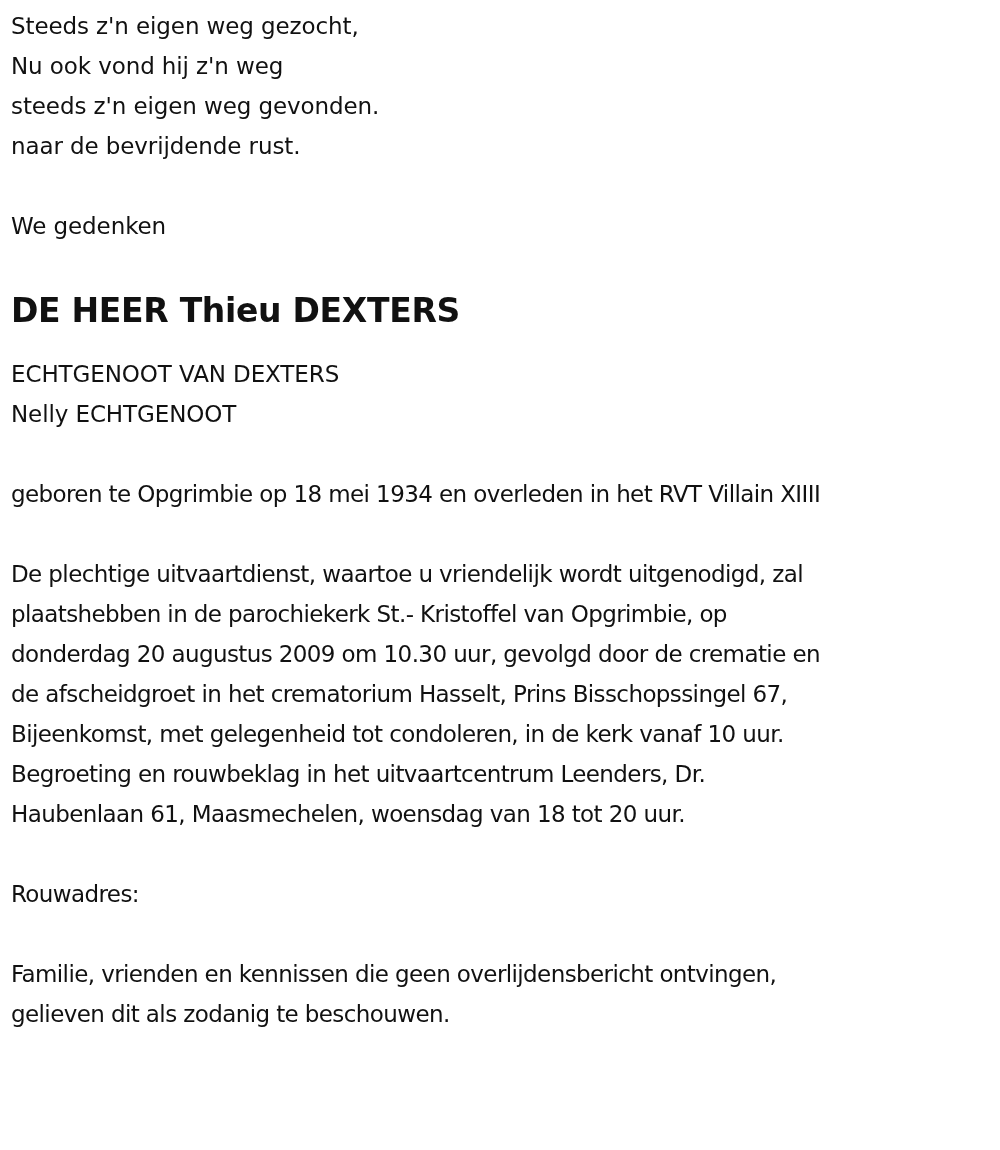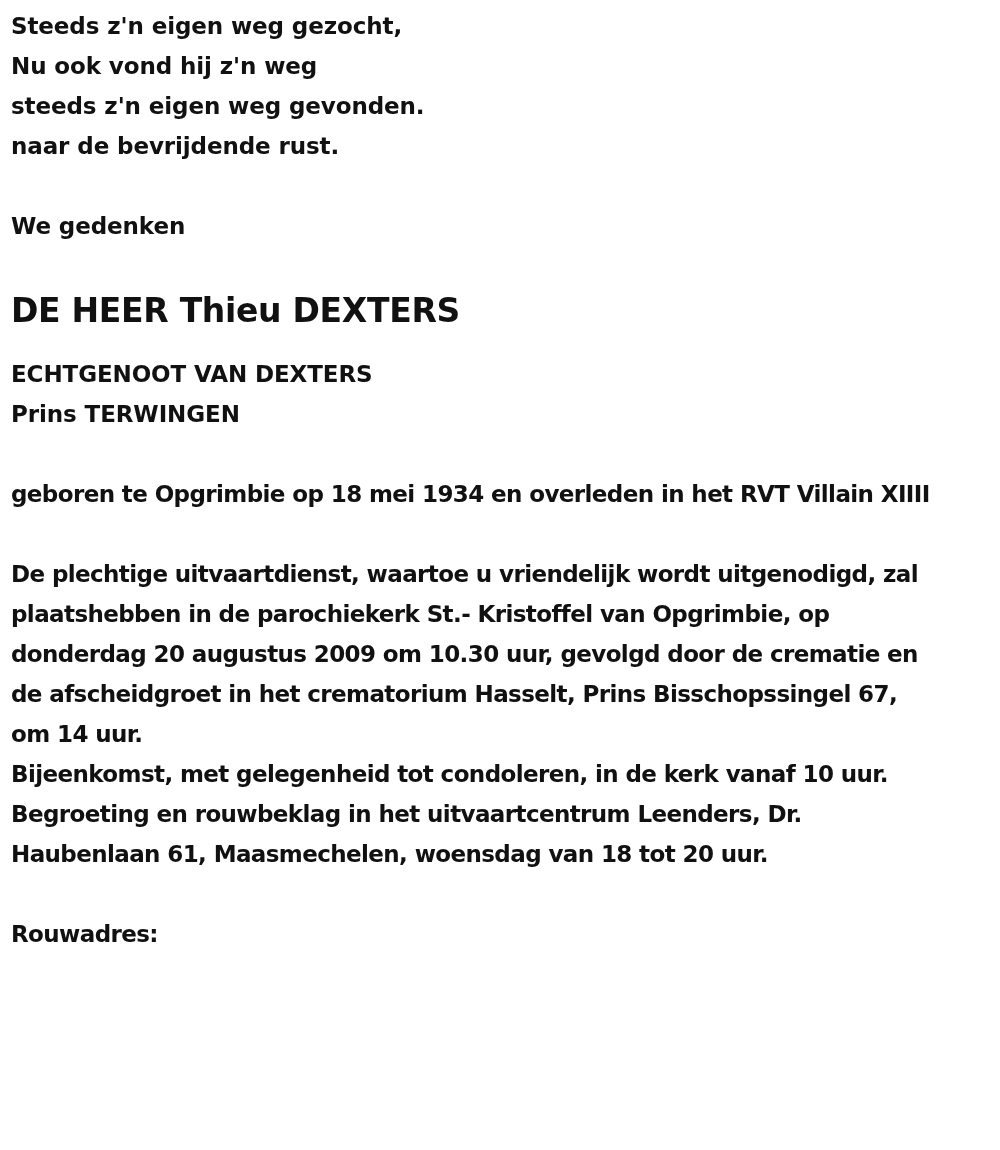--- a/index.html
+++ b/index.html
@@ -17,21 +17,20 @@
     .page {
       position: relative;
       padding: 6px 0 0 11px;
     }
     .line {
       font-size: 23px;
       line-height: 40px;
       height: 40px;
       white-space: nowrap;
       letter-spacing: -0.1px;
-      font-weight: bold;
     }
     .blank {
       height: 40px;
     }
     .heading {
       font-family: "DejaVu Sans", sans-serif;
       font-weight: bold;
       font-size: 33px;
       line-height: 46px;
       height: 46px;
@@ -57,43 +56,46 @@
   </div>
 
   <div class="blank"></div>
 
   <div class="line">We gedenken</div>
 
   <div class="blank" style="height:32px"></div>
 
   <div class="heading">DE HEER Thieu DEXTERS</div>
   <div class="line">ECHTGENOOT VAN DEXTERS</div>
-  <div class="line">Prins TERWINGEN</div>
+  <div class="line">Nelly ECHTGENOOT</div>
 
   <div class="blank"></div>
 
   <div>
     <div class="line condensed">geboren te Opgrimbie op 18 mei 1934 en overleden in het RVT Villain XIIII</div>
   </div>
 
   <div class="blank"></div>
 
   <div>
     <div class="line condensed">De plechtige uitvaartdienst, waartoe u vriendelijk wordt uitgenodigd, zal</div>
     <div class="line condensed">plaatshebben in de parochiekerk St.- Kristoffel van Opgrimbie, op</div>
     <div class="line condensed">donderdag 20 augustus 2009 om 10.30 uur, gevolgd door de crematie en</div>
     <div class="line condensed">de afscheidgroet in het crematorium Hasselt, Prins Bisschopssingel 67,</div>
-    <div class="line condensed">om 14 uur.</div>
     <div class="line condensed">Bijeenkomst, met gelegenheid tot condoleren, in de kerk vanaf 10 uur.</div>
     <div class="line condensed">Begroeting en rouwbeklag in het uitvaartcentrum Leenders, Dr.</div>
     <div class="line condensed">Haubenlaan 61, Maasmechelen, woensdag van 18 tot 20 uur.</div>
   </div>
 
   <div class="blank"></div>
 
   <div>
     <div class="line condensed">Rouwadres:</div>
   </div>
 
   <div class="blank"></div>
 
+  <div>
+    <div class="line condensed">Familie, vrienden en kennissen die geen overlijdensbericht ontvingen,</div>
+    <div class="line condensed">gelieven dit als zodanig te beschouwen.</div>
+  </div>
 
 </div>
 
 </body></html>

